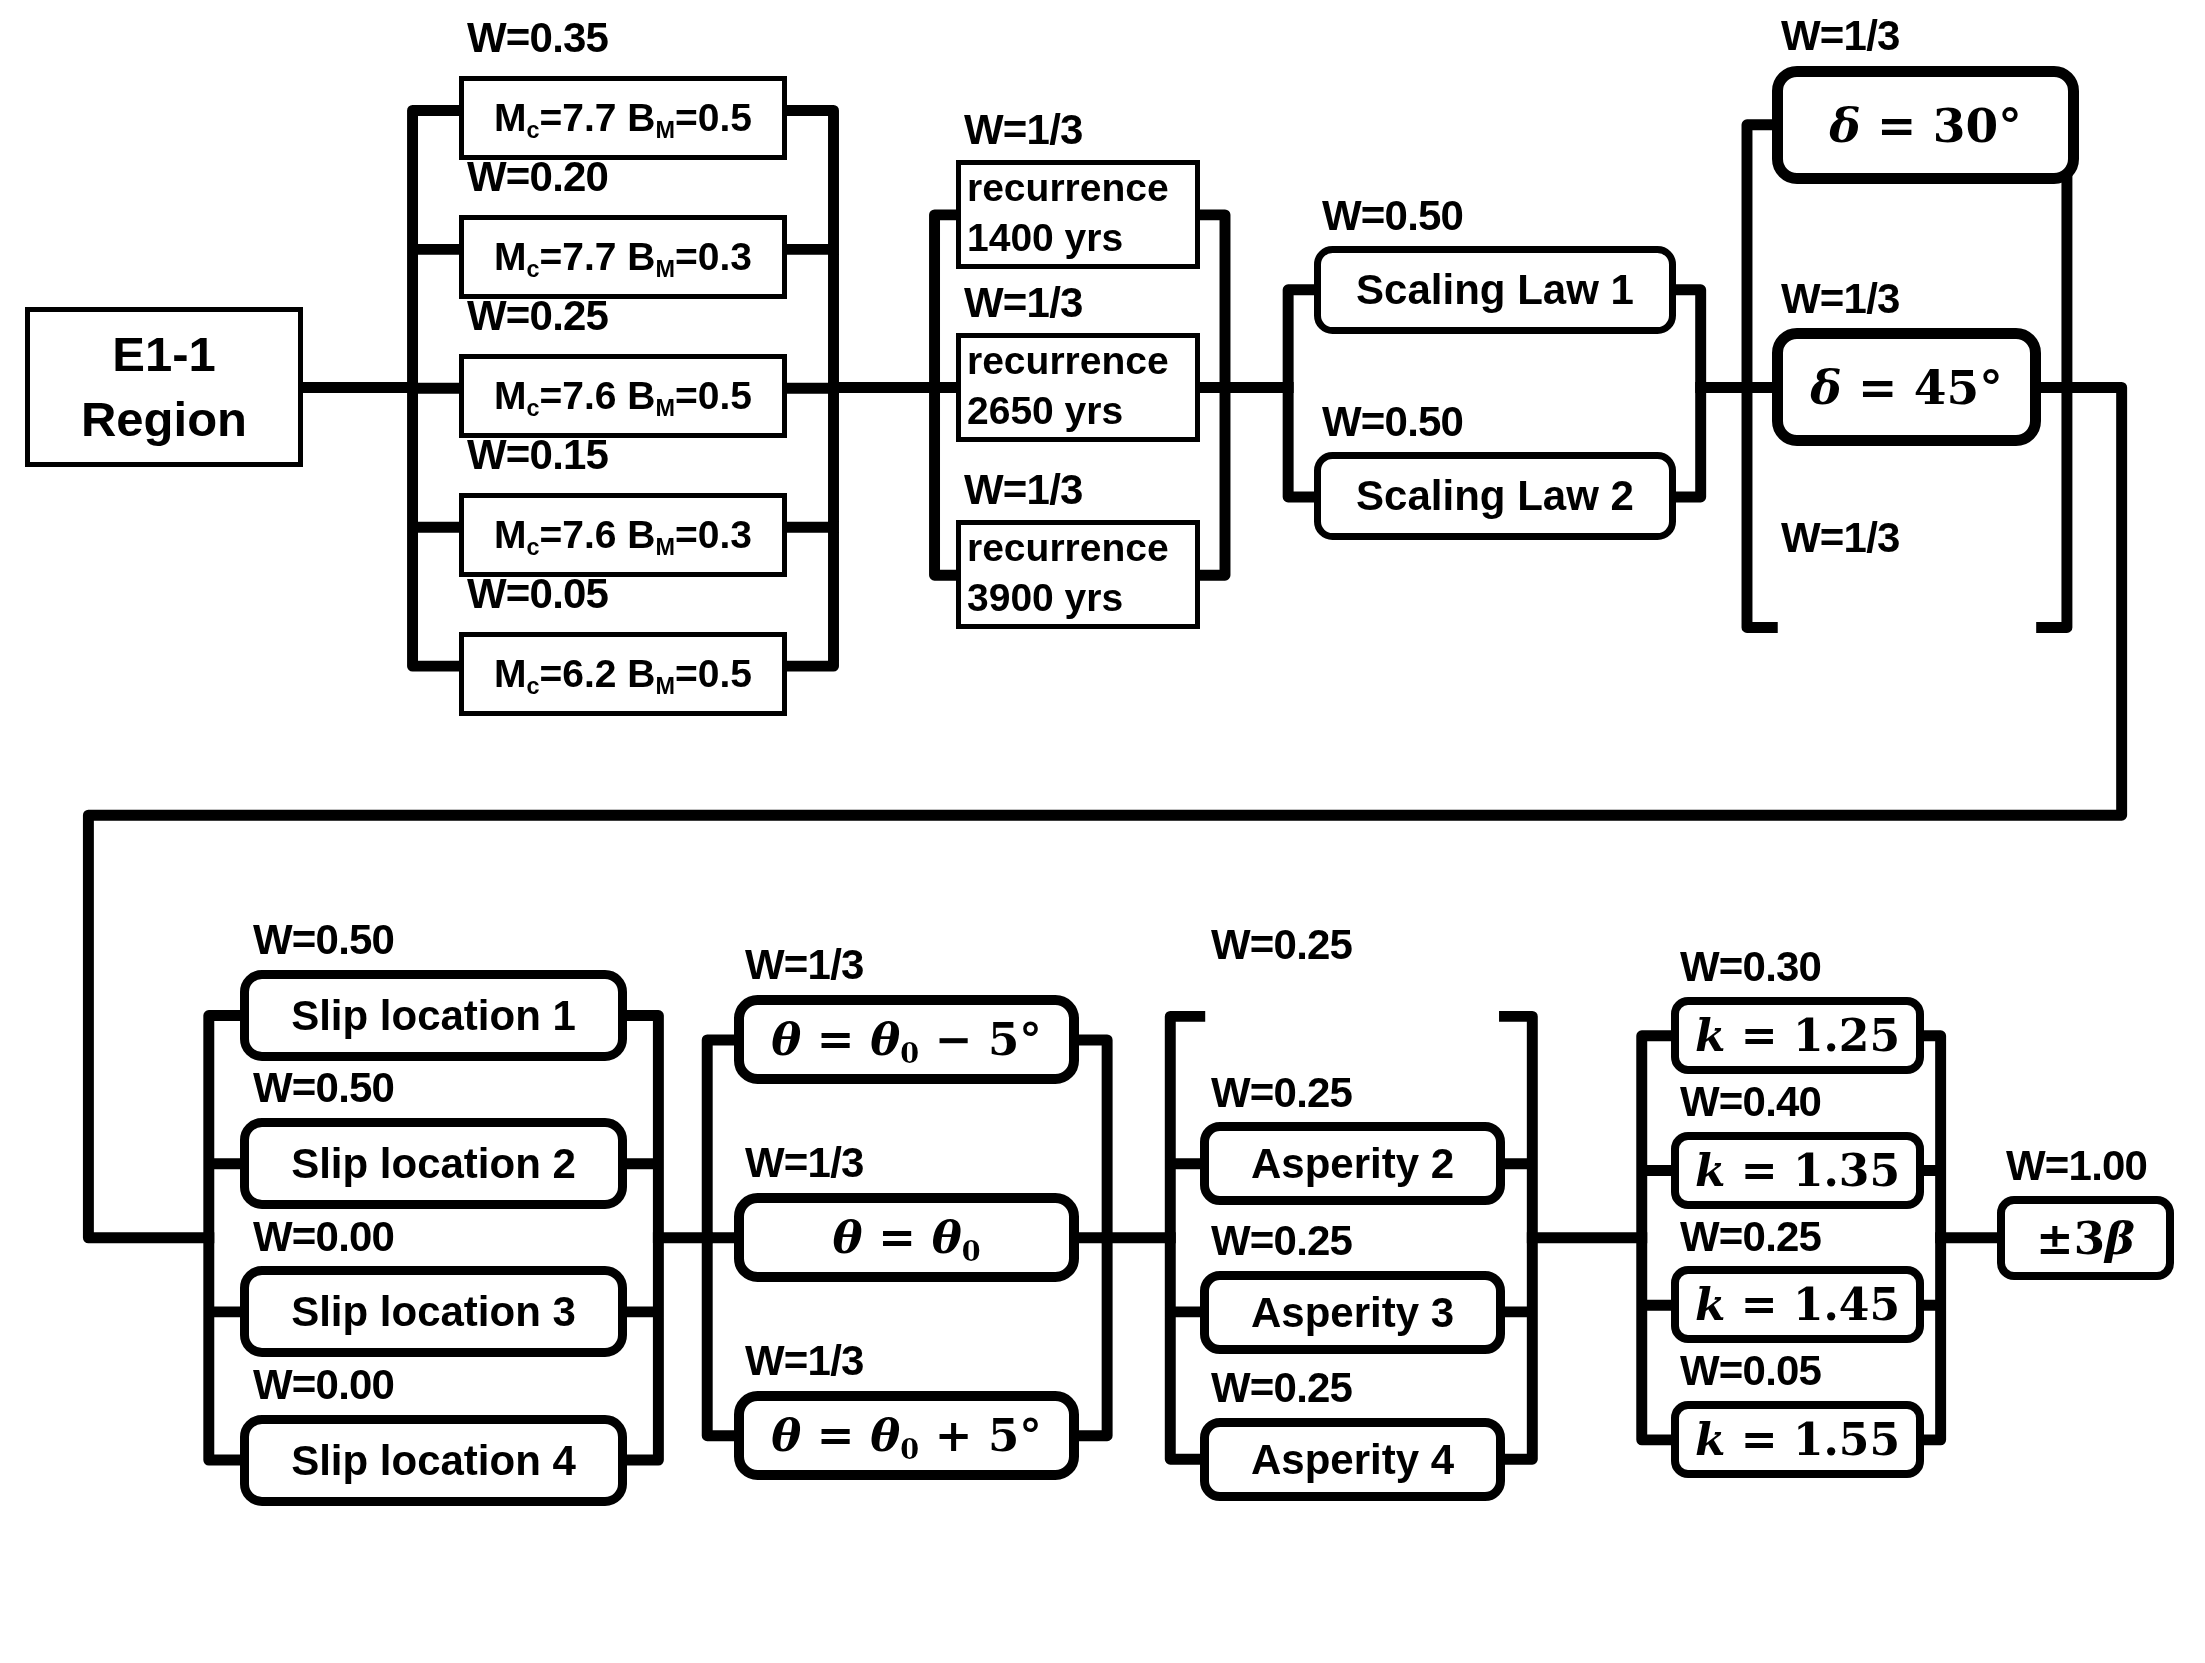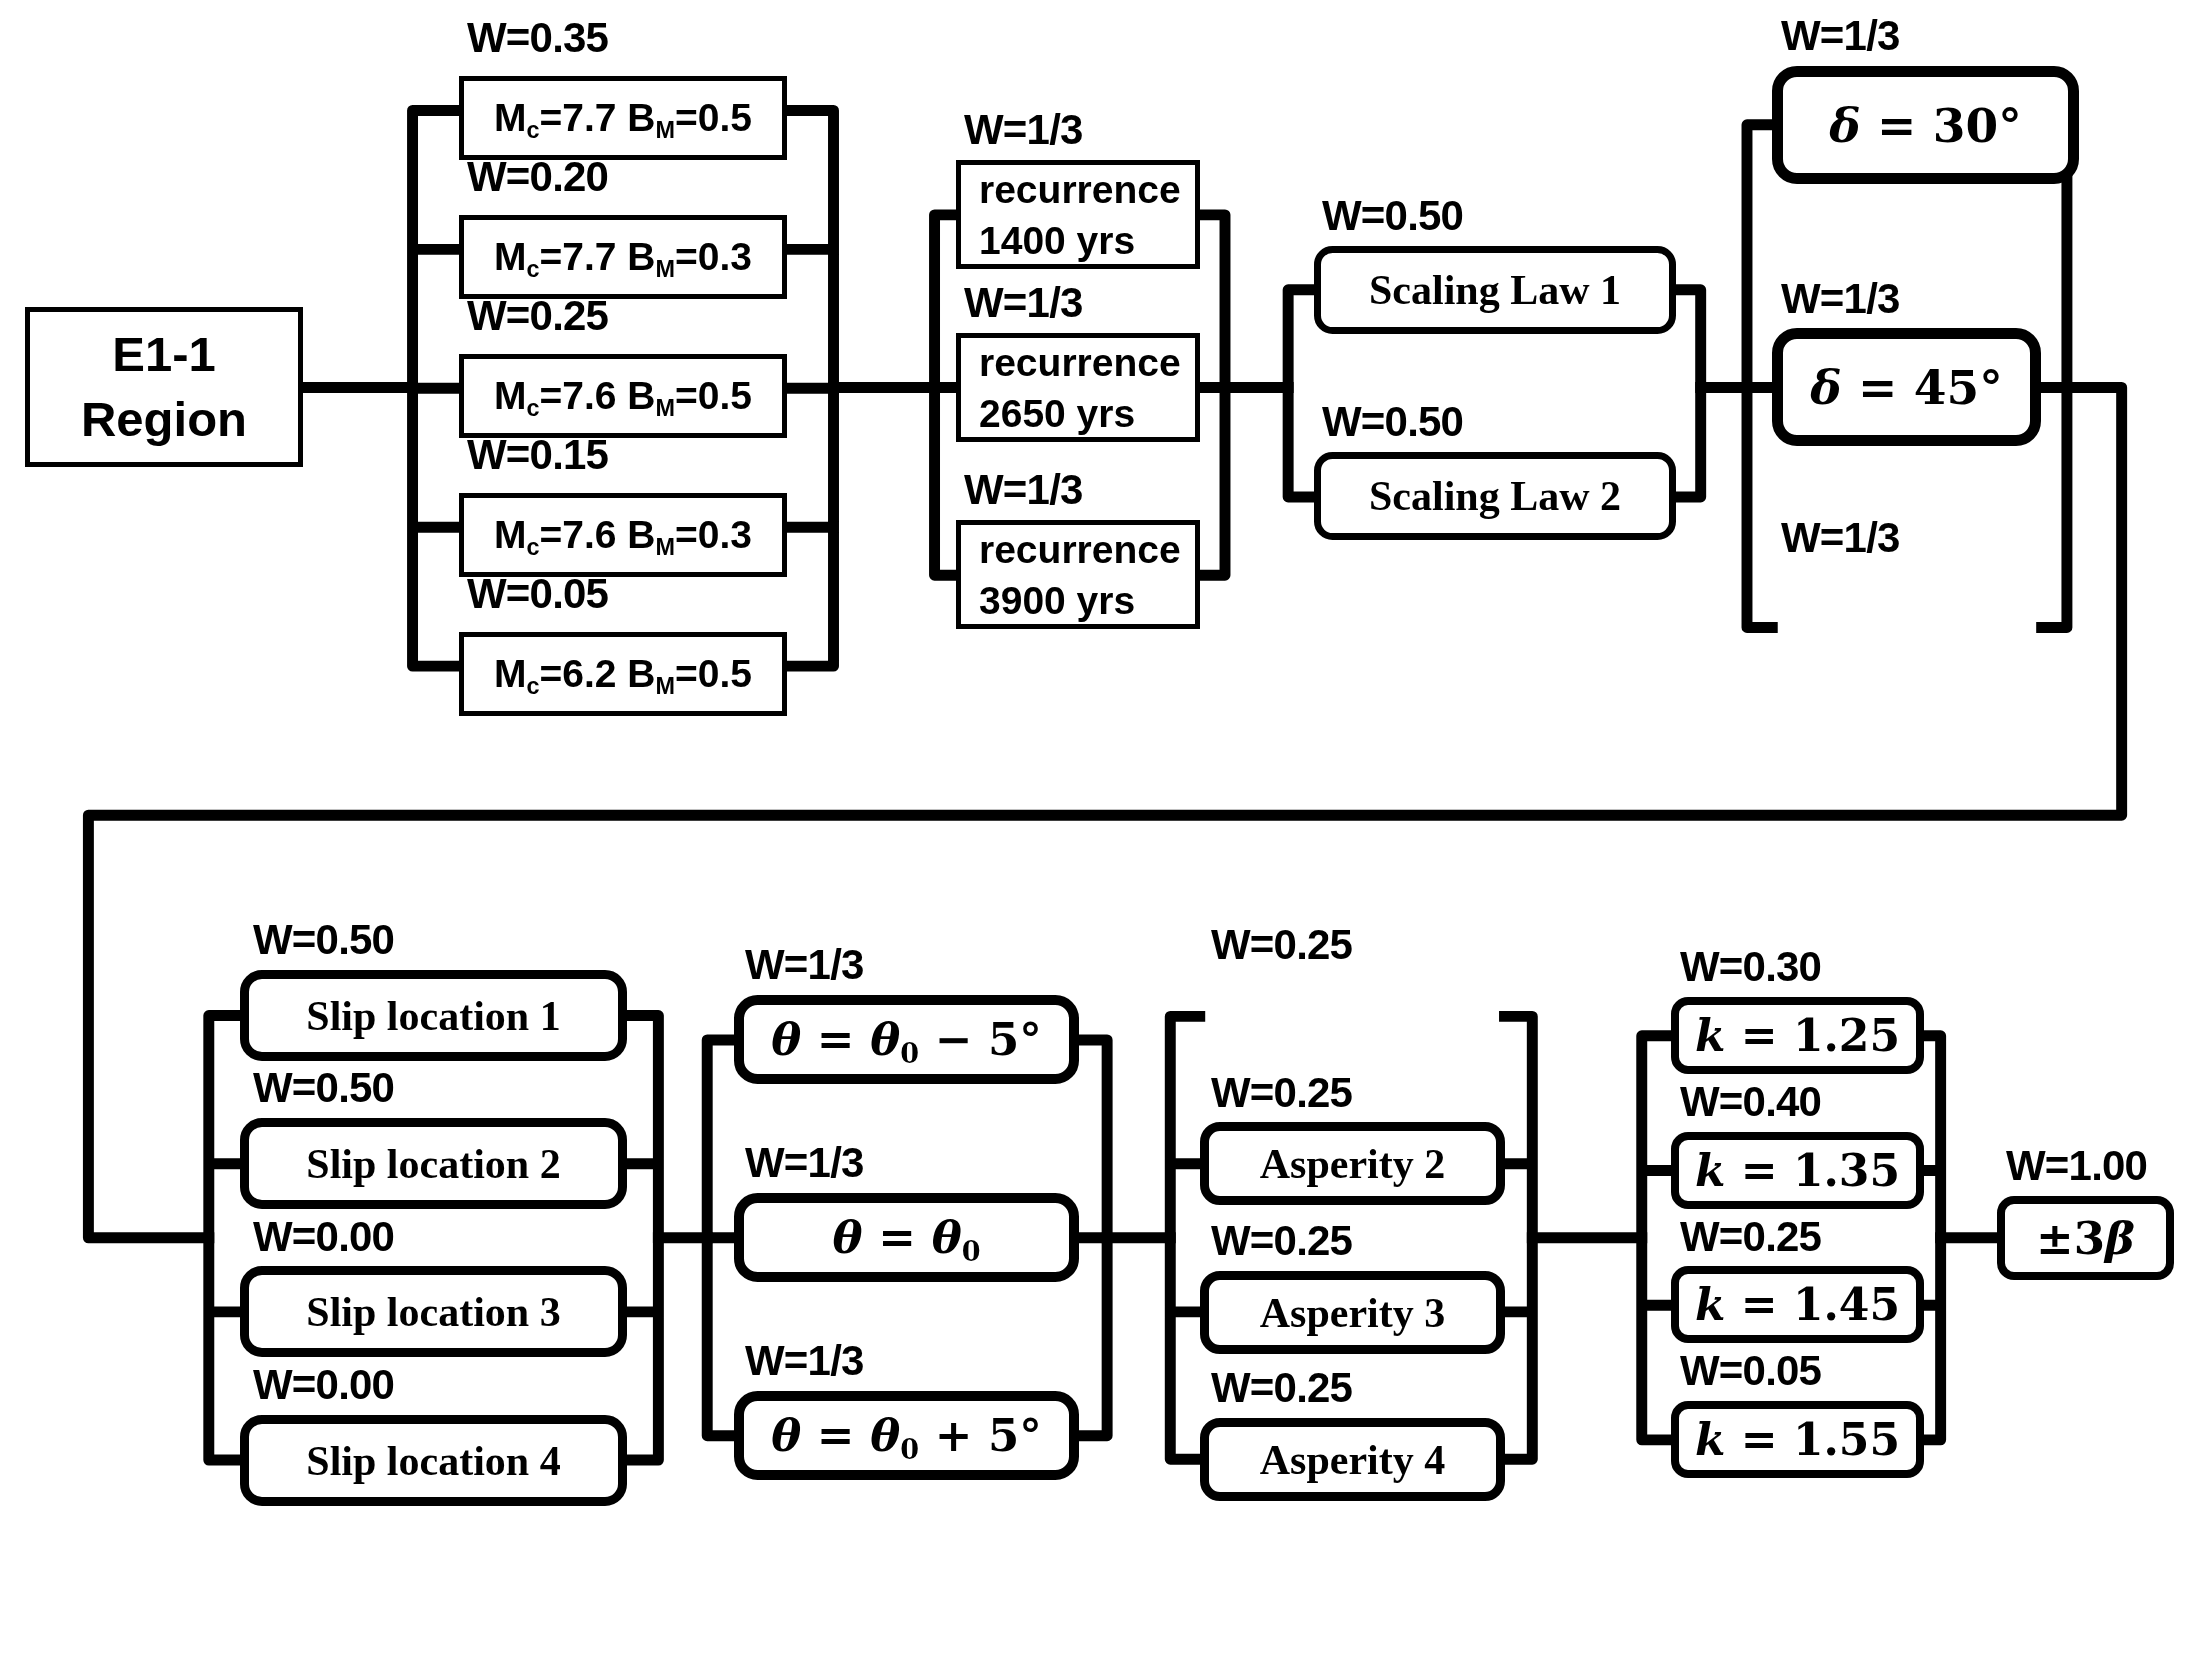--- a/index.html
+++ b/index.html
@@ -15,23 +15,23 @@
     position:absolute; z-index:2;
     font-weight:700; font-size:42px; letter-spacing:-0.8px;
     white-space:nowrap; color:#000;
   }
   .node {
     position:absolute; z-index:1; box-sizing:border-box;
     background:#ffffff; border:5.9px solid #000;
     display:flex; align-items:center; justify-content:center;
     font-weight:700; font-size:42px; white-space:nowrap; color:#000;
   }
-  .round { border-radius:22px;font-family:Liberation Serif, serif; }
+  .round { border-radius:22px; }
   .col { flex-direction:column; }
-  .leftpad { align-items:flex-start; justify-content:space-between; padding-left:18px; }
+  .leftpad { align-items:flex-start; justify-content:flex-end; padding-left:6px; }
   .root-node { font-size:49px; line-height:1.32; text-align:center; }
   .mag-node { font-size:39px;margin-top:8px; }
   .rec-node { font-size:39px; line-height:1.3; }
   .math { font-family:"DejaVu Serif", serif; font-weight:700; }
   .math .it { font-style:italic; }
   sub { font-size:0.6em; line-height:0; vertical-align:-0.28em; }
   .parts span { font-weight:inherit; }
 </style>
 </head>
 <body>

